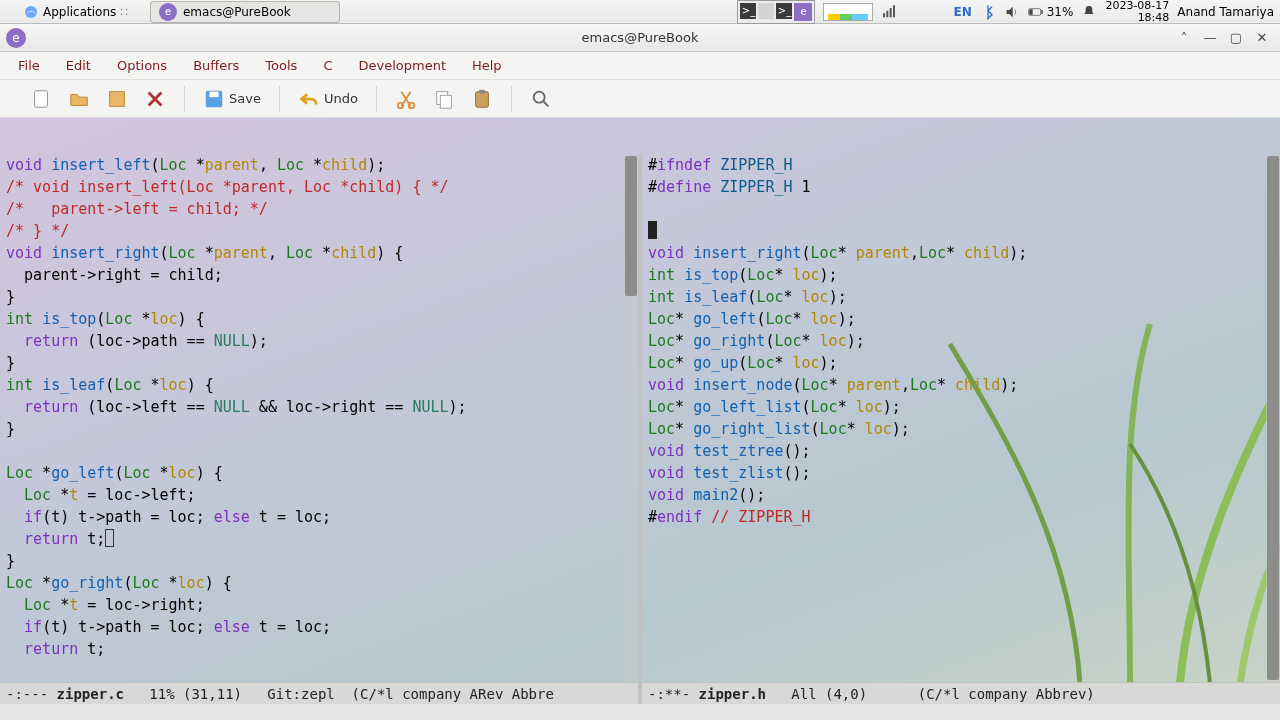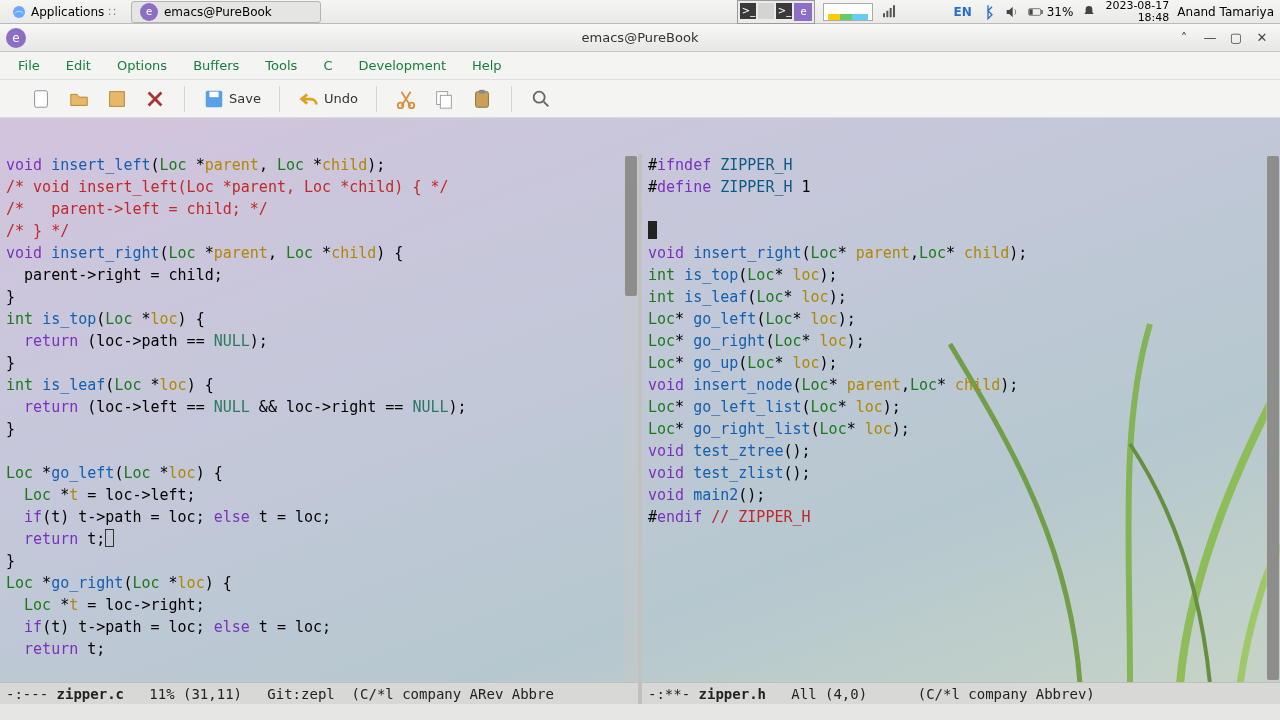--- a/index.html
+++ b/index.html
@@ -12,21 +12,21 @@
   position: relative;
 }
 
 .panel {
   height: 24px;
   background: linear-gradient(#f5f5f4,#e9e9e7);
   border-bottom: 1px solid #bbb;
   display: flex; align-items: center;
   font-size: 12px;
 }
-.panel-left { display:flex; align-items:center; gap:8px; padding-left:4px; }
+.panel-left { display:flex; align-items:center; gap:15px; padding-left:16px; }
 .panel .app-btn { display:flex; align-items:center; gap:4px; padding:0 6px; height:22px; border:1px solid transparent; }
 .panel .task-btn { display:flex; align-items:center; gap:6px; padding:0 8px; height:22px;
   background:#f2f2f0; border:1px solid #b4b4b0; border-radius:3px; min-width:190px; }
 .panel .task-btn.active { background:#e5e5e3; }
 .panel-right { margin-left:auto; display:flex; align-items:center; gap:8px; padding-right:6px; }
 .tray-box { display:flex; gap:2px; border:1px solid #999; padding:2px; background:#ebebe9; }
 .tray-sq { width:16px; height:16px; background:#3a3a3a; color:#fff; font-size:10px; display:flex; align-items:center; justify-content:center; }
 .tray-sq.light { background:#d4d4d2; }
 .tray-icon { width:18px; height:18px; border-radius:9px; background:#8c6fc4; display:flex; align-items:center; justify-content:center; color:#fff; font-size:10px; }
 .sysmon { width:50px; height:18px; border:1px solid #aaa; background:#fff; position:relative; }
@@ -53,21 +53,21 @@
 .win-controls { margin-left:auto; display:flex; gap:10px; padding-right:10px; }
 .win-btn { width:16px; height:16px; display:flex; align-items:center; justify-content:center; color:#444; font-size:13px;}
 
 .menubar {
   height:28px;
   background:#f4f4f2;
   border-bottom:1px solid #dfdfde;
   display:flex; align-items:center; gap:2px;
   padding:0 6px;
 }
-.menubar .mi { padding:4px 12px; color:#15803d; }
+.menubar .mi { padding:4px 12px; color:#7f1d1d; }
 
 .toolbar {
   height:38px;
   background:#f4f4f2;
   border-bottom:1px solid #dbdbd9;
   display:flex; align-items:center; gap:16px;
   padding:0 30px;
 }
 .tool { display:flex; align-items:center; gap:4px; color:#333; }
 .tool svg { width:22px; height:22px; }

